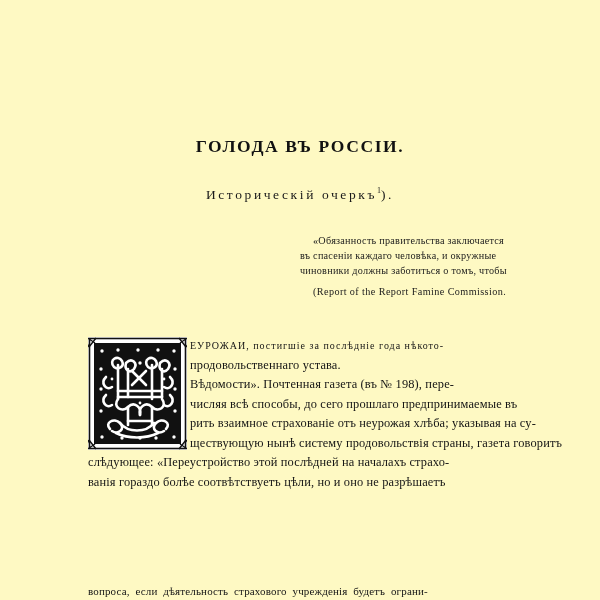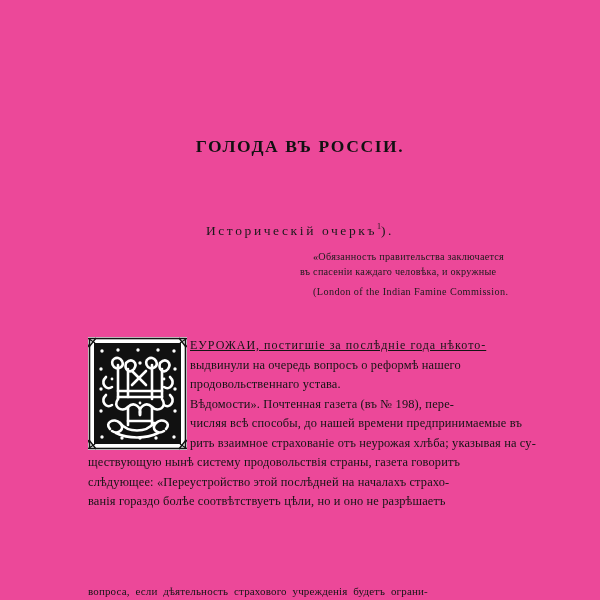--- a/index.html
+++ b/index.html
@@ -14,21 +14,21 @@
     overflow: hidden;
     font-family: "Liberation Serif", "DejaVu Serif", serif;
     color: #161616;
     -webkit-font-smoothing: none;
   }
 
   .page {
     position: relative;
     width: 600px;
     height: 600px;
-    background: #ec4899;
+    background: #fef9c3;
   }
 
   
   .title {
     position: absolute;
     left: 0;
     top: 136px;
     width: 600px;
     text-align: center;
     font-family: "Liberation Serif", "DejaVu Serif", serif;
@@ -42,40 +42,38 @@
   .subtitle {
     position: absolute;
     left: 0;
     top: 186px;
     width: 600px;
     text-align: center;
     font-size: 13.5px;
     letter-spacing: 2.6px;
     color: #1a1a1a;
     white-space: nowrap;
-    margin-top: 36px;
   }
   .subtitle .fn {
     font-size: 8px;
     vertical-align: super;
     letter-spacing: 0;
   }
 
   
   .epigraph {
     position: absolute;
     left: 300px;
     top: 233px;
     width: 263px;
     font-size: 10.2px;
     line-height: 15.2px;
     text-align: justify;
     letter-spacing: 0.25px;
     color: #1b1b1b;
-    margin-top: 16px;
   }
   .epigraph .ln {
     display: block;
     white-space: nowrap;
   }
   .epigraph .ind {
     padding-left: 13px;
   }
   .epigraph .src {
     margin-top: 5px;
@@ -107,23 +105,22 @@
     letter-spacing: 0.15px;
     color: #141414;
     text-align: justify;
   }
   .para .ln {
     display: block;
     white-space: nowrap;
   }
 
   .runin {
-    font-size: 12px;
+    font-size: 10px;
     letter-spacing: 1.0px;
-    text-decoration: underline;
   }
 
   .indent { display: inline-block; width: 25px; }
 
   .clip-last {
     position: absolute;
     left: 88px;
     bottom: 0;
     width: 424px;
     height: 13px;
@@ -145,22 +142,23 @@
 
 <div class="page">
 
   <div class="title">ГОЛОДА ВЪ РОССІИ.</div>
 
   <div class="subtitle"><span>Историческій очеркъ</span><span class="fn">1</span><span>).</span></div>
 
   <div class="epigraph">
     <span class="ln ind">«Обязанность правительства заключается</span>
     <span class="ln">въ спасеніи каждаго человѣка, и окружные</span>
+    <span class="ln">чиновники должны заботиться о томъ, чтобы</span>
     <div class="src">
-      <span class="ln ind">(London of the Indian Famine Commission.</span>
+      <span class="ln ind">(Report of the Report Famine Commission.</span>
     </div>
   </div>
 
   <div class="body-block">
 
     <div class="dropcap">
       <svg width="99" height="113" viewBox="0 0 99 113" xmlns="http://www.w3.org/2000/svg">
         <rect x="0" y="0" width="99" height="113" fill="#ffffff"></rect>
 
         <rect x="1.5" y="1.5" width="96" height="110" fill="none" stroke="#111111" stroke-width="1.6"></rect>
@@ -235,27 +233,26 @@
           <circle cx="86" cy="100" r="1.7"></circle>
           <circle cx="24" cy="42" r="1.4"></circle>
             <circle cx="76" cy="42" r="1.4"></circle>
           <circle cx="52" cy="66" r="1.4"></circle>
         </g>
       </svg>
     </div>
 
     <div class="para">
       <span class="ln runin">ЕУРОЖАИ,  постигшіе  за  послѣдніе  года  нѣкото-</span>
-      <span class="ln">выдвинули на очередь вопросъ о реформѣ нашего</span>
       <span class="ln">продовольственнаго устава.</span>
     </div>
 
     <div class="para">
       <span class="ln">Вѣдомости».  Почтенная  газета  (въ  № 198),  пере-</span>
-      <span class="ln">числяя  всѣ  способы,  до  нашей  времени  предпринимаемые  въ</span>
+      <span class="ln">числяя  всѣ  способы,  до  сего  прошлаго  предпринимаемые  въ</span>
       <span class="ln">рить  взаимное  страхованіе   отъ  неурожая  хлѣба;  указывая  на  су-</span>
       <span class="ln">ществующую  нынѣ  систему  продовольствія  страны,  газета  говоритъ</span>
       <span class="ln">слѣдующее:  «Переустройство  этой  послѣдней  на  началахъ  страхо-</span>
       <span class="ln">ванія  гораздо  болѣе  соотвѣтствуетъ  цѣли,  но  и  оно  не  разрѣшаетъ</span>
     </div>
   </div>
 
   <div class="clip-last">
     <div class="ln">вопроса,  если  дѣятельность  страхового  учрежденія  будетъ  ограни-</div>
   </div>

